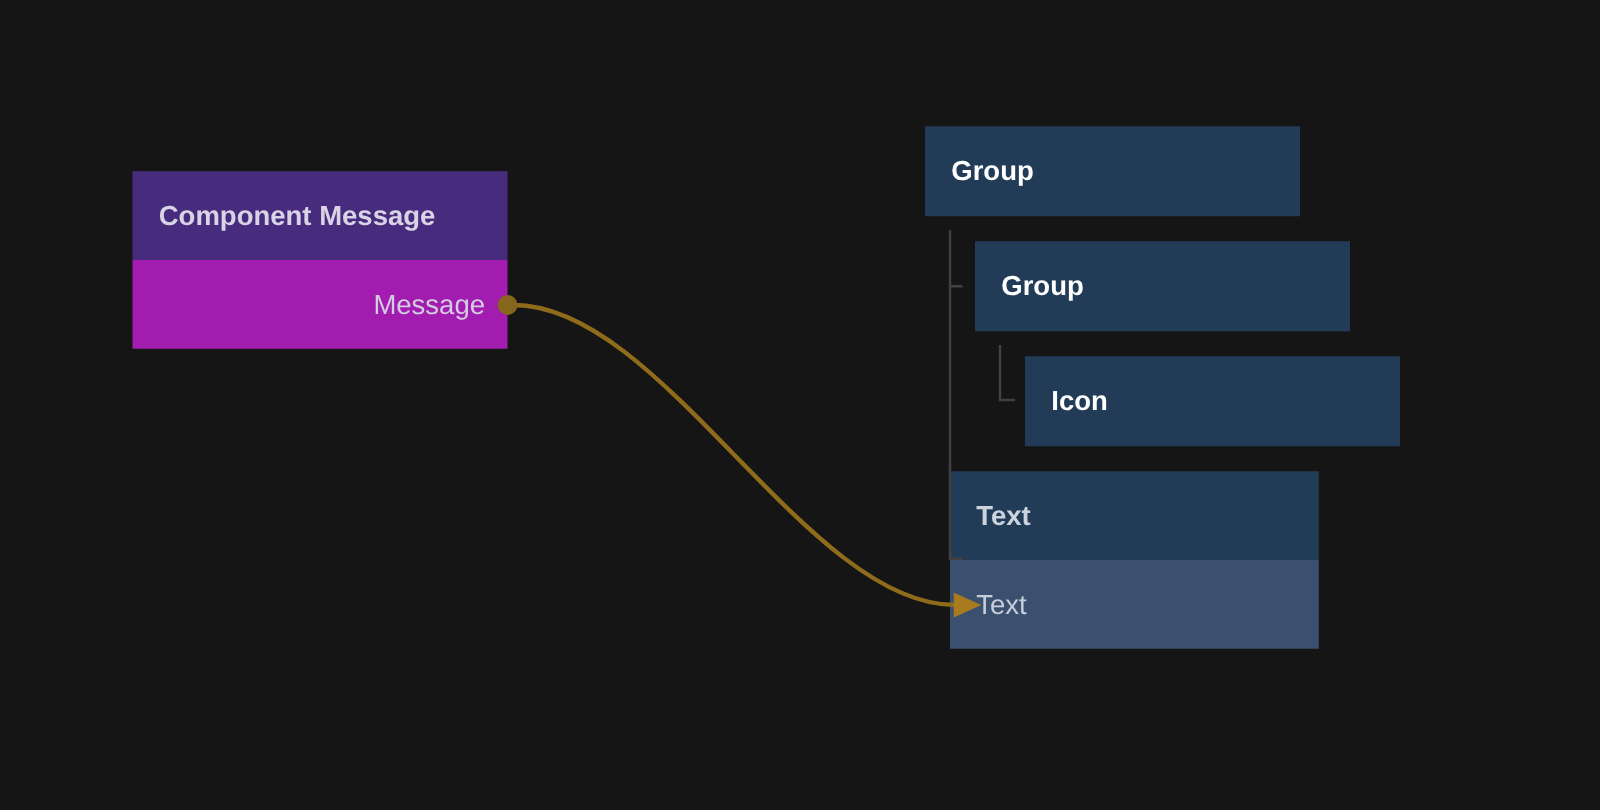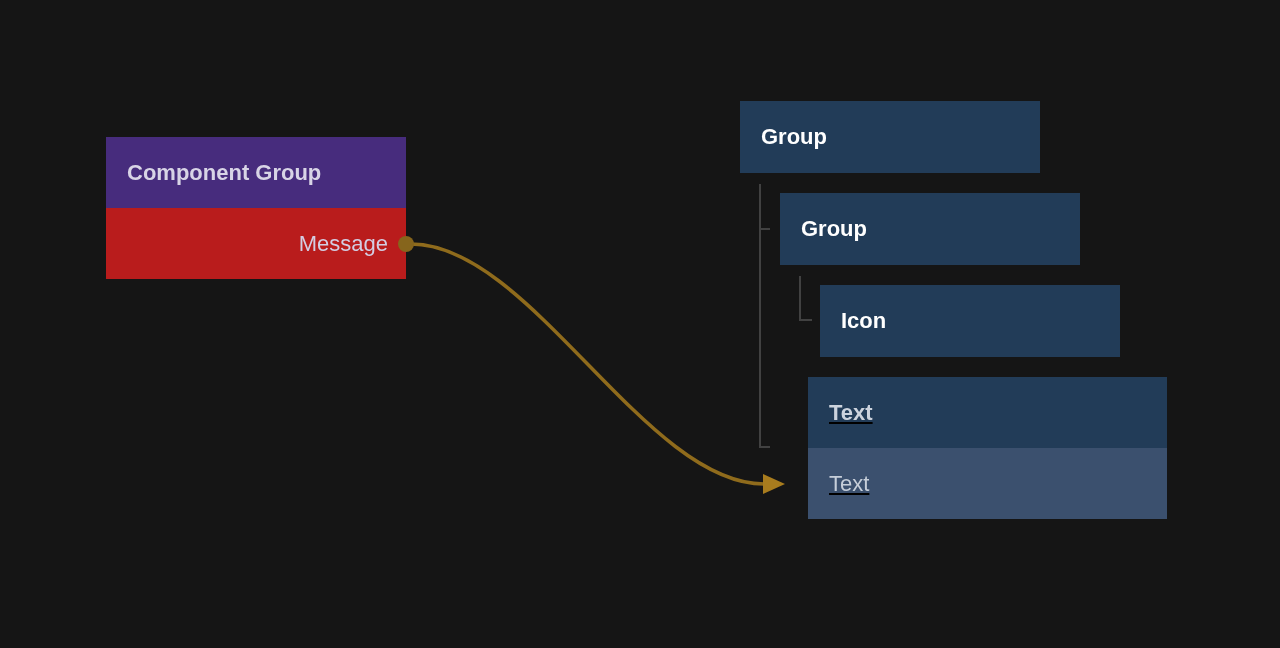--- a/index.html
+++ b/index.html
@@ -29,21 +29,21 @@
     display: flex;
     align-items: center;
     padding-left: 21px;
     box-sizing: border-box;
     color: #d8d4e6;
     font-size: 22px;
     font-weight: 600;
   }
   .component-node .node-row {
     height: 71px;
-    background: #b91c1c;
+    background: #a21caf;
     display: flex;
     align-items: center;
     justify-content: flex-end;
     padding-right: 18px;
     box-sizing: border-box;
     color: #d3cde2;
     font-size: 22px;
     font-weight: 500;
     text-align: right;
   }
@@ -61,24 +61,23 @@
     color: #ffffff;
     font-size: 22px;
     font-weight: 600;
   }
   .node-group-1 { left: 740px; top: 101px; }
   .node-group-2 { left: 780px; top: 193px; }
   .node-icon    { left: 820px; top: 285px; }
 
   .text-node-stack {
     position: absolute;
-    left: 808px;
+    left: 760px;
     top: 377px;
-    width: 359px;
-    text-decoration: underline;
+    width: 295px;
   }
   .text-node-stack .stack-header {
     height: 71px;
     background: #223c58;
     display: flex;
     align-items: center;
     padding-left: 21px;
     box-sizing: border-box;
     color: #ccd3dd;
     font-size: 22px;
@@ -116,21 +115,21 @@
   .wire-arrow { fill: #a87c1e; }
   .wire-port  { fill: #86651c; }
 </style>
 </head>
 <body>
 
 <div class="canvas">
 
   <div class="component-node">
     <div class="node-header">
-      <span>Component Group</span>
+      <span>Component Message</span>
     </div>
     <div class="node-row">
       <span>Message</span>
     </div>
   </div>
 
   <div class="tree-node node-group-1">
     <span>Group</span>
   </div>
 

